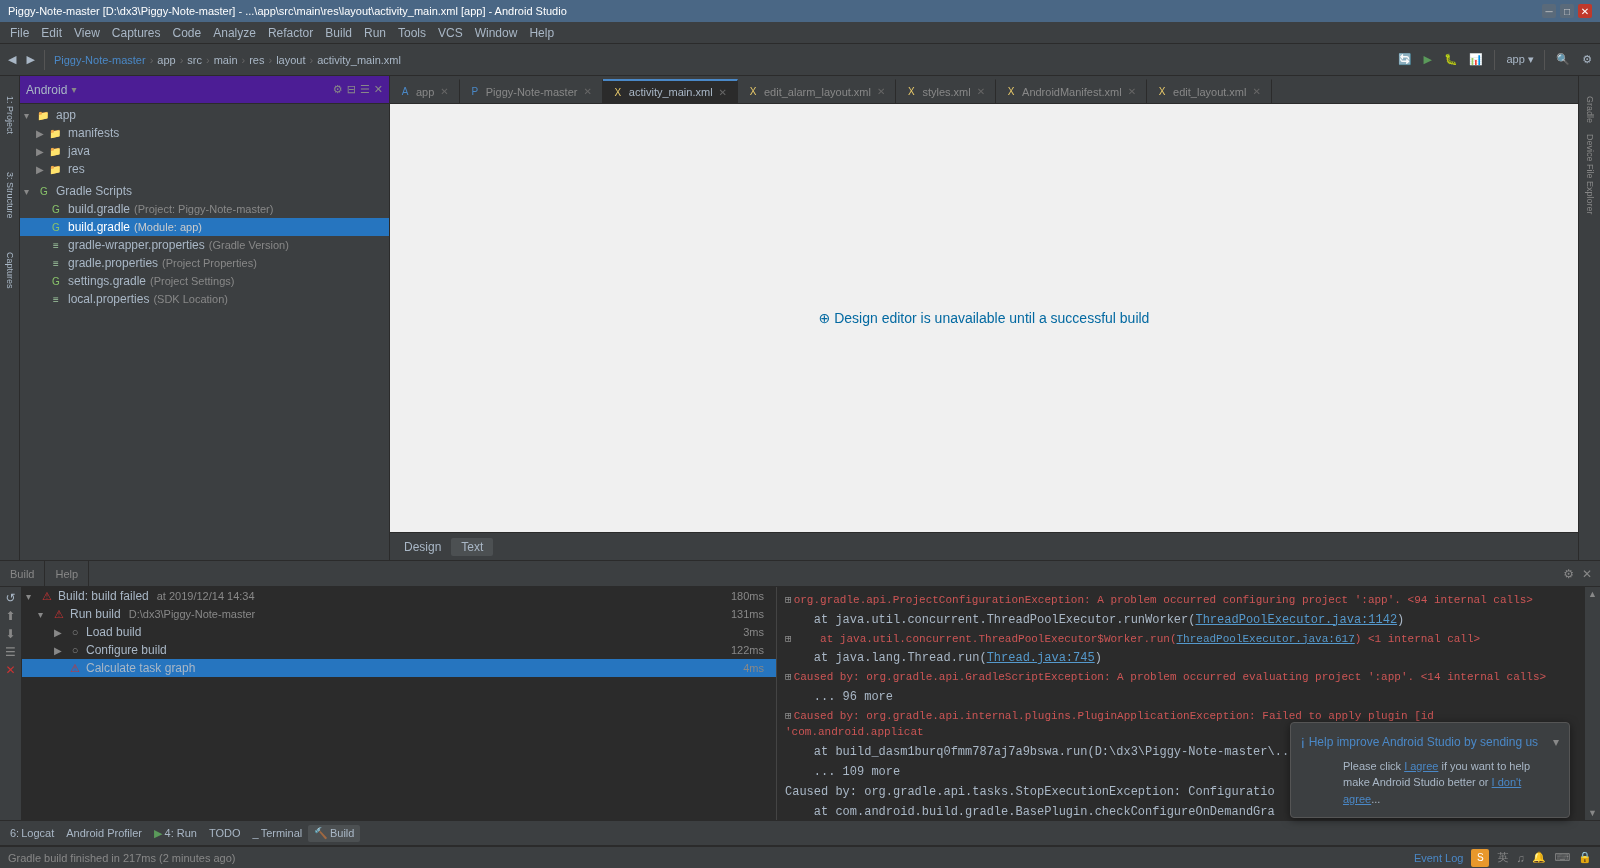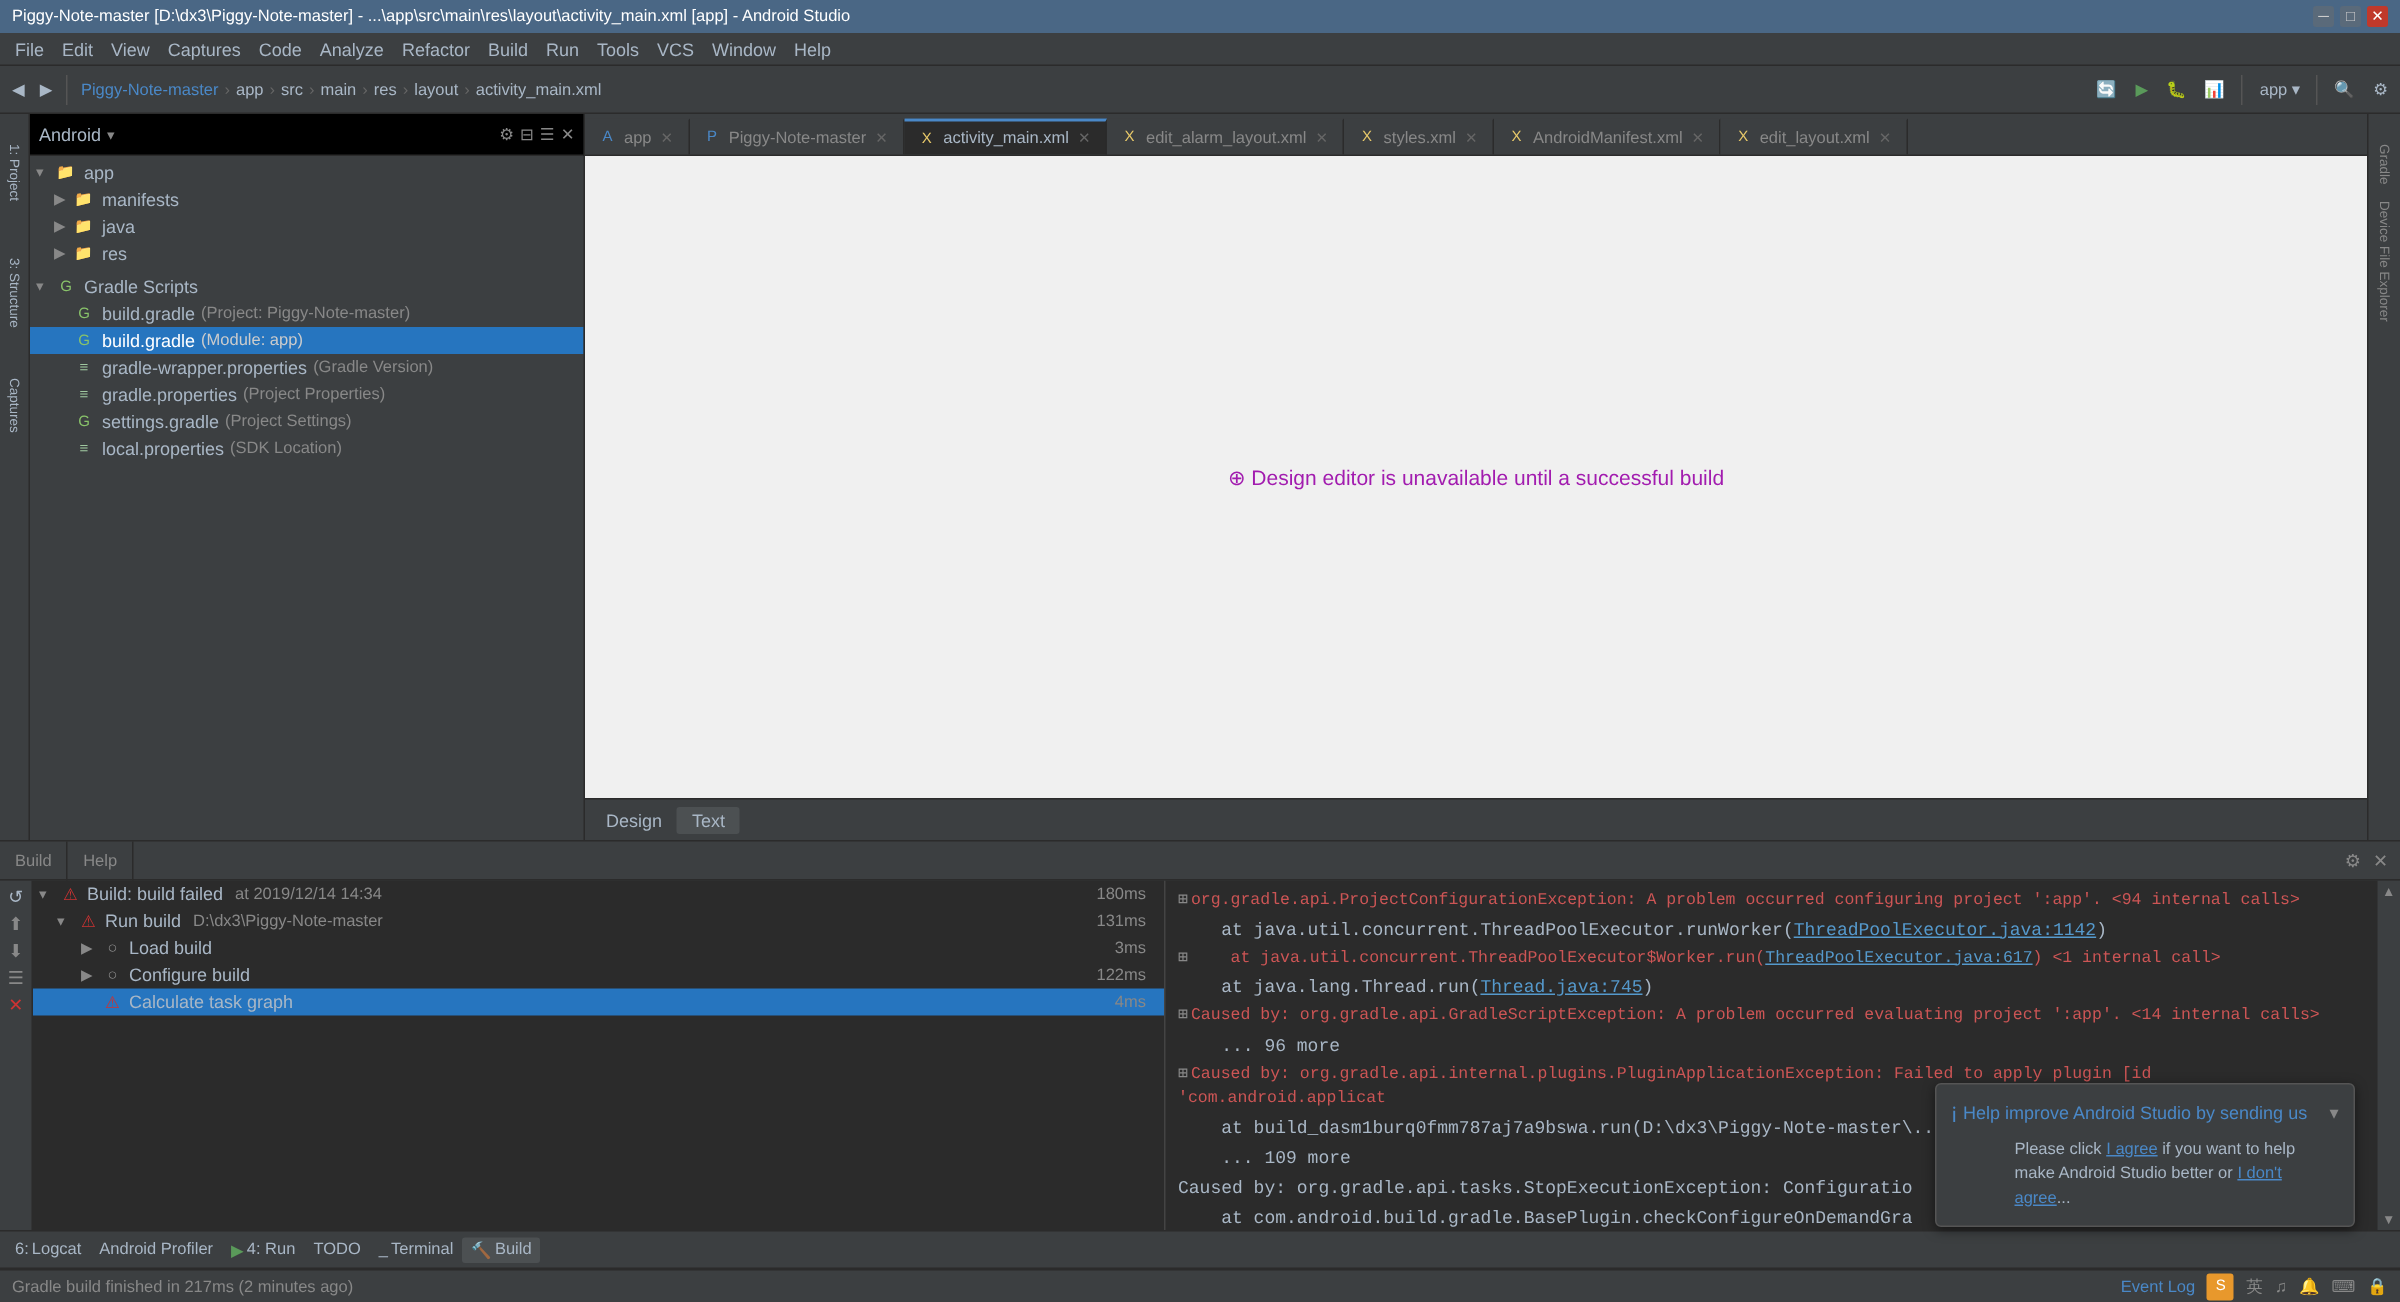--- a/index.html
+++ b/index.html
@@ -167,21 +167,21 @@
 
 <div id="main-layout" style="display:flex; height: calc(868px - 22px - 22px - 32px - 260px - 22px - 26px);">
 
   <div id="left-sidebar" style="width:20px; background:#3c3f41; border-right:1px solid #2b2b2b; display:flex; flex-direction:column; align-items:center; padding-top:4px;">
     <div class="sidebar-icon-btn" style="font-size:9px; writing-mode:vertical-rl; color:#a9b7c6; height:70px; margin-bottom:8px;">1: Project</div>
     <div class="sidebar-icon-btn" style="font-size:9px; writing-mode:vertical-rl; color:#a9b7c6; height:70px; margin-bottom:8px;">3: Structure</div>
     <div class="sidebar-icon-btn" style="font-size:9px; writing-mode:vertical-rl; color:#a9b7c6; height:60px;">Captures</div>
   </div>
 
   <div id="project-panel" style="width:370px; background:#3c3f41; border-right:1px solid #2b2b2b; display:flex; flex-direction:column;">
-    <div id="project-header" style="background:#000000; border-bottom:1px solid #2b2b2b; padding:2px 6px; display:flex; align-items:center; height:28px; gap:4px;">
+    <div id="project-header" style="background:#4c1d95; border-bottom:1px solid #2b2b2b; padding:2px 6px; display:flex; align-items:center; height:28px; gap:4px;">
       <span style="font-size:12px; color:#a9b7c6;">Android</span>
       <span style="font-size:10px; color:#888; cursor:pointer;">▾</span>
       <div class="project-header-icons">
         <span title="Sync">⚙</span>
         <span title="Collapse">⊟</span>
         <span title="Settings">☰</span>
         <span title="Close">✕</span>
       </div>
     </div>
     <div id="project-tree">
@@ -294,21 +294,21 @@
         <span class="tab-close">✕</span>
       </div>
       <div class="tab">
         <span class="tab-icon" style="color:#e8c96a;">X</span>
         <span>edit_layout.xml</span>
         <span class="tab-close">✕</span>
       </div>
     </div>
 
     <div id="editor-content" style="flex:1; display:flex; align-items:center; justify-content:center; background:#f0f0f0; color:#555;">
-      <span style="font-size:14px; color:#a21caf;">⊕ Design editor is unavailable until a successful build</span>
+      <span style="font-size:14px; color:#0369a1;">⊕ Design editor is unavailable until a successful build</span>
     </div>
 
     <div id="design-tabs">
       <div class="design-tab">Design</div>
       <div class="design-tab active">Text</div>
     </div>
   </div>
 
   <div id="right-sidebar">
     <div class="right-sidebar-btn">Gradle</div>

